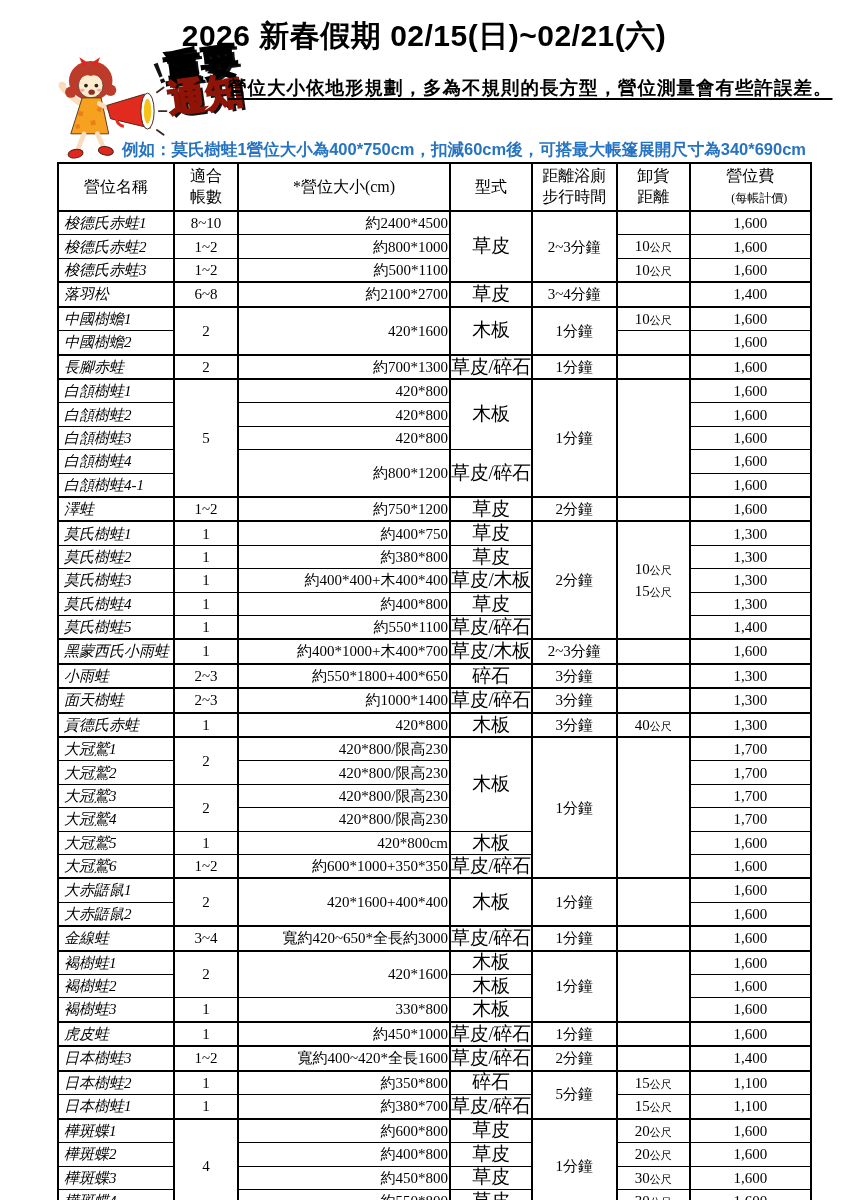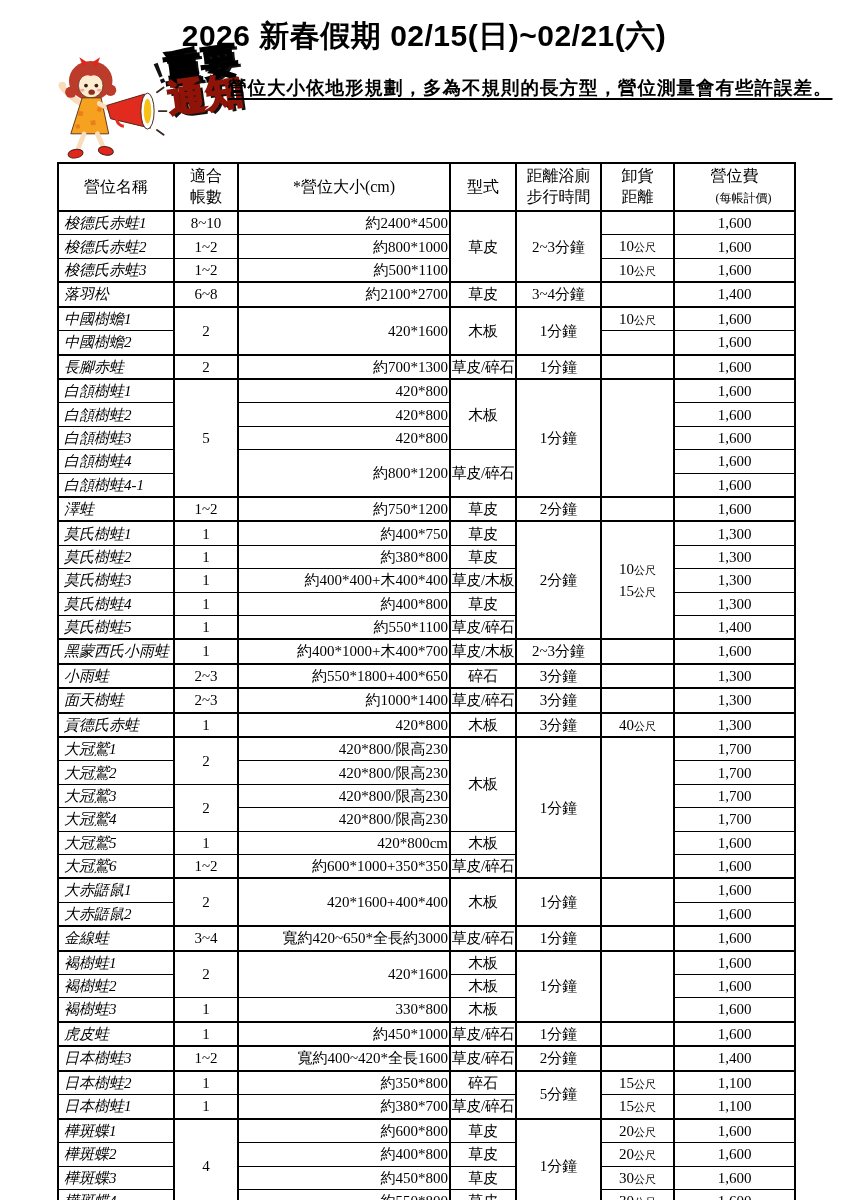--- a/index.html
+++ b/index.html
@@ -34,21 +34,21 @@
   .camp-table th,.camp-table td{
       border-left:2px solid #000;border-right:2px solid #000;
       border-top:1px solid #000;border-bottom:1px solid #000;
       padding:0 1px;font-size:15px;font-weight:normal;text-align:center;vertical-align:middle;
       height:22.4px;line-height:1.08;overflow:hidden;white-space:nowrap;}
   .camp-table thead th{height:46px;font-size:16px;border-bottom:2.5px solid #000;line-height:1.3;}
   .camp-table thead .hs{font-size:12px;margin-left:18px;}
   .camp-table tr.gs td{border-top:2.5px solid #000;}
   .camp-table td.c0{text-align:left;padding-left:5px;font-style:italic;}
   .camp-table td.c2{text-align:right;padding-left:4px;}
-  .camp-table td.c3{font-size:15px;letter-spacing:-.3px;padding:0;}
+  .camp-table td.c3{font-size:19px;letter-spacing:-.3px;padding:0;}
   .camp-table td.c5{line-height:1.5;}
   .camp-table .u{font-size:11px;}
 </style>
 </head>
 <body>
 
 <div class="page">
 
   <div class="title">2026 新春假期 02/15(日)~02/21(六)</div>
 
@@ -98,20 +98,21 @@
     </svg>
     <div class="badge">
       <div class="row1"><span class="bang">!</span><span class="b1">重要</span></div>
       <div class="row2"><span class="b2">通知</span></div>
     </div>
   </div>
 
   <div class="n1">營位大小依地形規劃，多為不規則的長方型，營位測量會有些許誤差。</div>
 
 
+  <div class="n3">例如：莫氏樹蛙1營位大小為400*750cm，扣減60cm後，可搭最大帳篷展開尺寸為340*690cm</div>
 
   <table class="camp-table">
       <colgroup>
         <col style="width: 116px;">
         <col style="width: 64px;">
         <col style="width: 212px;">
         <col style="width: 66px;">
         <col style="width: 85px;">
         <col style="width: 73px;">
         <col style="width: 121px;">

